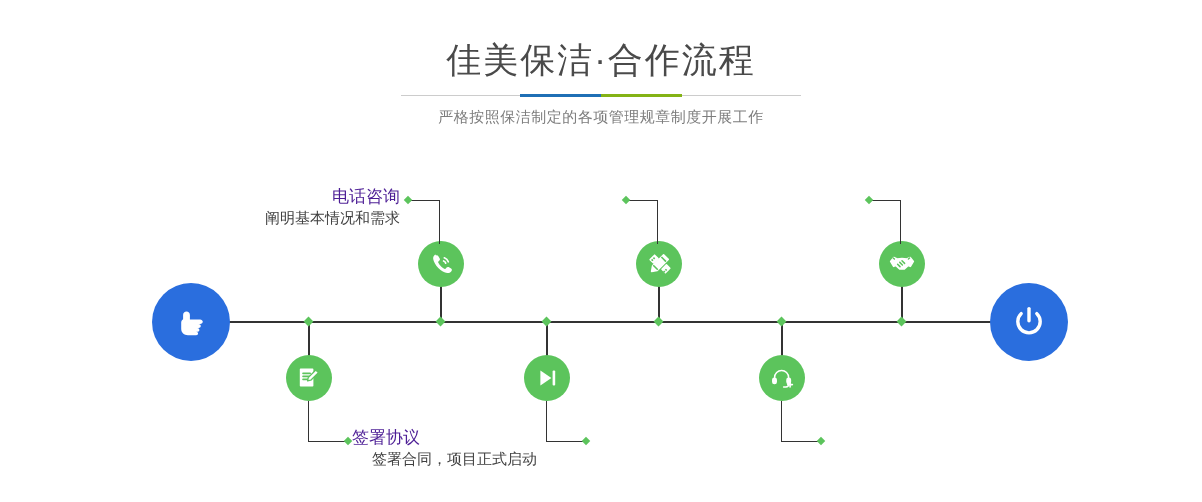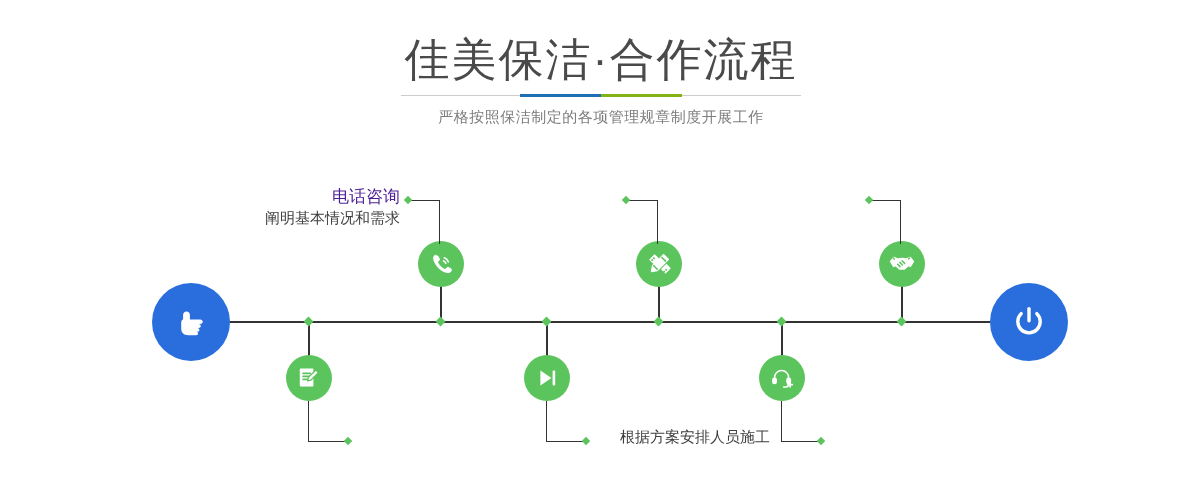--- a/index.html
+++ b/index.html
@@ -25,21 +25,21 @@
     top: 0;
     width: 1202px;
     text-align: center;
   }
   .title {
     position: absolute;
     left: 0;
     top: 38px;
     width: 1202px;
     text-align: center;
-    font-size: 45px;
+    font-size: 35px;
     line-height: 44px;
     letter-spacing: 2px;
     color: #4a4a4a;
     font-weight: normal;
     white-space: nowrap;
   }
   .divider {
     position: absolute;
     left: 401px;
     top: 94px;
@@ -276,38 +276,41 @@
         <path d="M7.0 8.4h7.2M7.0 11.4h7.2M7.0 14.4h5.0" stroke="#5cc45c"></path>
         <path d="M19.8 5.0l2.6 2.6-7.6 7.6-3.2.6.6-3.2z" fill="#ffffff" stroke="#5cc45c" stroke-width="1.3"></path>
       </svg>
     </span>
   </div>
   <div class="elbow" style="left:303px; top:401px; width:50px; height:44px;">
     <div class="v" style="left:5px; top:0px; height:40px;"></div>
     <div class="h" style="left:5px; top:40px; width:38px;"></div>
     <div class="dot" style="left:42px; top:37px;"></div>
   </div>
+  <div class="label-bottom" style="left:352px; top:427px; width:320px;">
+    <div class="label-title">签署协议</div>
+    <div class="label-desc" style="padding-left:20px;">签署合同，项目正式启动</div>
+  </div>
 
   <div class="stem" style="left:546px; top:322px; height:38px;"></div>
   <div class="diamond" style="left:543px; top:318px;"></div>
   <div class="node" style="left:524px; top:355px; background:#5cc45c;">
     <span>
       <svg width="26" height="26" viewBox="0 0 26 26" fill="#ffffff">
         <path d="M6.4 5.6l11.0 7.4-11.0 7.4z"></path>
         <rect x="18.6" y="5.6" width="2.6" height="14.8" rx="1.0"></rect>
       </svg>
     </span>
   </div>
   <div class="elbow" style="left:541px; top:401px; width:50px; height:44px;">
     <div class="v" style="left:5px; top:0px; height:40px;"></div>
     <div class="h" style="left:5px; top:40px; width:38px;"></div>
     <div class="dot" style="left:42px; top:37px;"></div>
   </div>
   <div class="label-bottom" style="left:590px; top:427px; width:320px;">
-    <div class="label-desc" style="padding-left:30px;">根据方案安排人员施工</div>
   </div>
 
   <div class="stem" style="left:781px; top:322px; height:38px;"></div>
   <div class="diamond" style="left:778px; top:318px;"></div>
   <div class="node" style="left:759px; top:355px; background:#5cc45c;">
     <span>
       <svg width="26" height="26" viewBox="0 0 26 26" fill="none" stroke="#ffffff" stroke-width="1.5" stroke-linecap="round" stroke-linejoin="round">
         <path d="M5.6 14.4v-2.0a7.0 7.0 0 0 1 14.0 0v2.0"></path>
         <rect x="3.8" y="13.2" width="3.4" height="5.4" rx="1.6" fill="#ffffff" stroke="#ffffff"></rect>
         <rect x="18.0" y="13.2" width="3.4" height="5.4" rx="1.6" fill="#ffffff" stroke="#ffffff"></rect>

